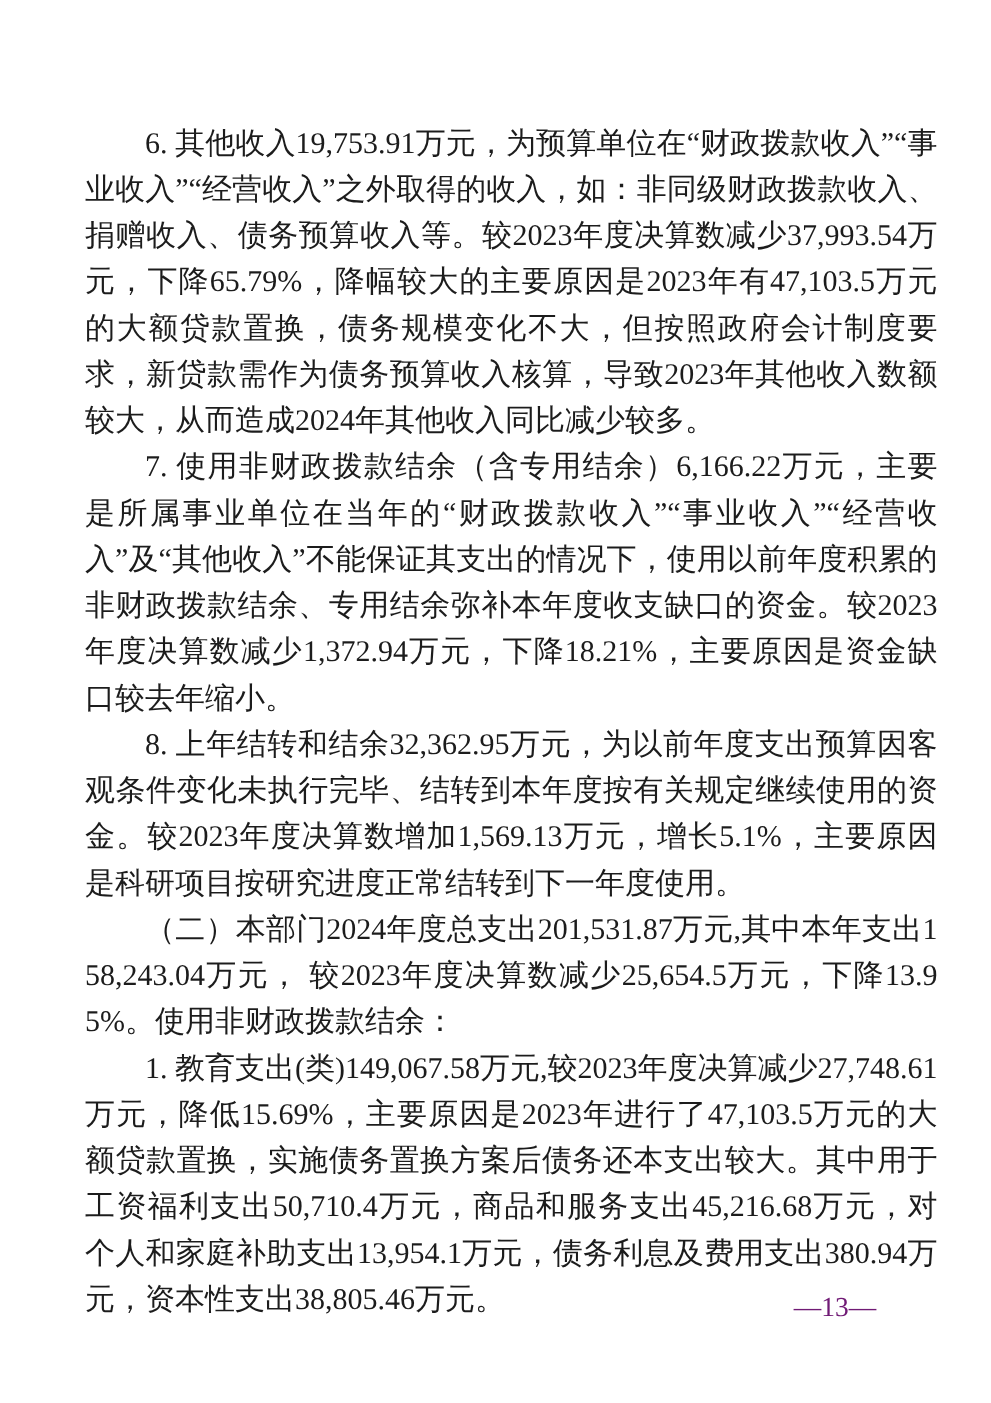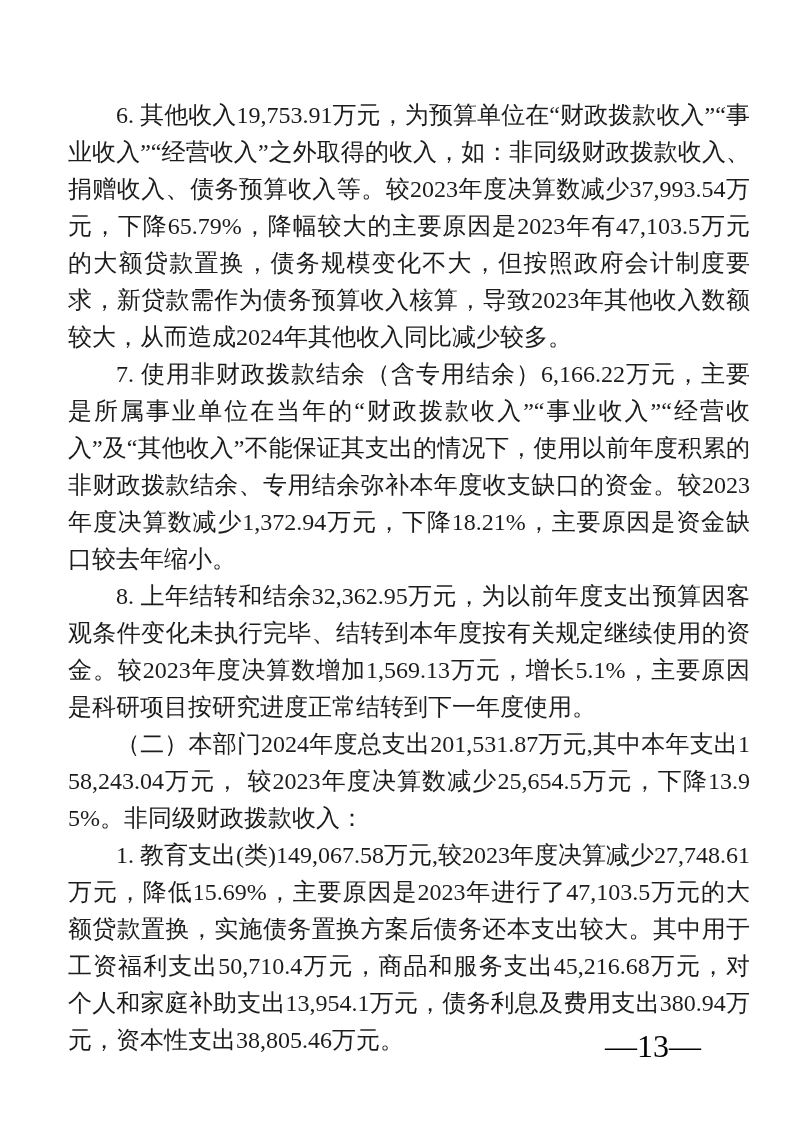--- a/index.html
+++ b/index.html
@@ -29,31 +29,31 @@
   }
   .content p {
     margin: 0;
     padding: 0;
     text-indent: 2em;
   }
   .pagenum {
     position: absolute;
     top: 1033px;
     right: 92px;
-    font-size: 32px;
+    font-size: 22px;
     line-height: 26px;
-    color: #000000;
+    color: #701a75;
     letter-spacing: 0px;
   }
 </style>
 </head>
 <body>
 
 <div class="page">
   <div class="content">
     <p>6. 其他收入19,753.91万元，为预算单位在“财政拨款收入”“事业收入”“经营收入”之外取得的收入，如：非同级财政拨款收入、捐赠收入、债务预算收入等。较2023年度决算数减少37,993.54万元，下降65.79%，降幅较大的主要原因是2023年有47,103.5万元的大额贷款置换，债务规模变化不大，但按照政府会计制度要求，新贷款需作为债务预算收入核算，导致2023年其他收入数额较大，从而造成2024年其他收入同比减少较多。</p>
     <p>7. 使用非财政拨款结余（含专用结余）6,166.22万元，主要是所属事业单位在当年的“财政拨款收入”“事业收入”“经营收入”及“其他收入”不能保证其支出的情况下，使用以前年度积累的非财政拨款结余、专用结余弥补本年度收支缺口的资金。较2023年度决算数减少1,372.94万元，下降18.21%，主要原因是资金缺口较去年缩小。</p>
     <p>8. 上年结转和结余32,362.95万元，为以前年度支出预算因客观条件变化未执行完毕、结转到本年度按有关规定继续使用的资金。较2023年度决算数增加1,569.13万元，增长5.1%，主要原因是科研项目按研究进度正常结转到下一年度使用。</p>
-    <p>（二）本部门2024年度总支出201,531.87万元,其中本年支出158,243.04万元， 较2023年度决算数减少25,654.5万元，下降13.95%。非同级财政拨款收入：</p>
+    <p>（二）本部门2024年度总支出201,531.87万元,其中本年支出158,243.04万元， 较2023年度决算数减少25,654.5万元，下降13.95%。使用非财政拨款结余：</p>
     <p>1. 教育支出(类)149,067.58万元,较2023年度决算减少27,748.61万元，降低15.69%，主要原因是2023年进行了47,103.5万元的大额贷款置换，实施债务置换方案后债务还本支出较大。其中用于工资福利支出50,710.4万元，商品和服务支出45,216.68万元，对个人和家庭补助支出13,954.1万元，债务利息及费用支出380.94万元，资本性支出38,805.46万元。</p>
   </div>
   <div class="pagenum">—13—</div>
 </div>
 
 </body></html>

